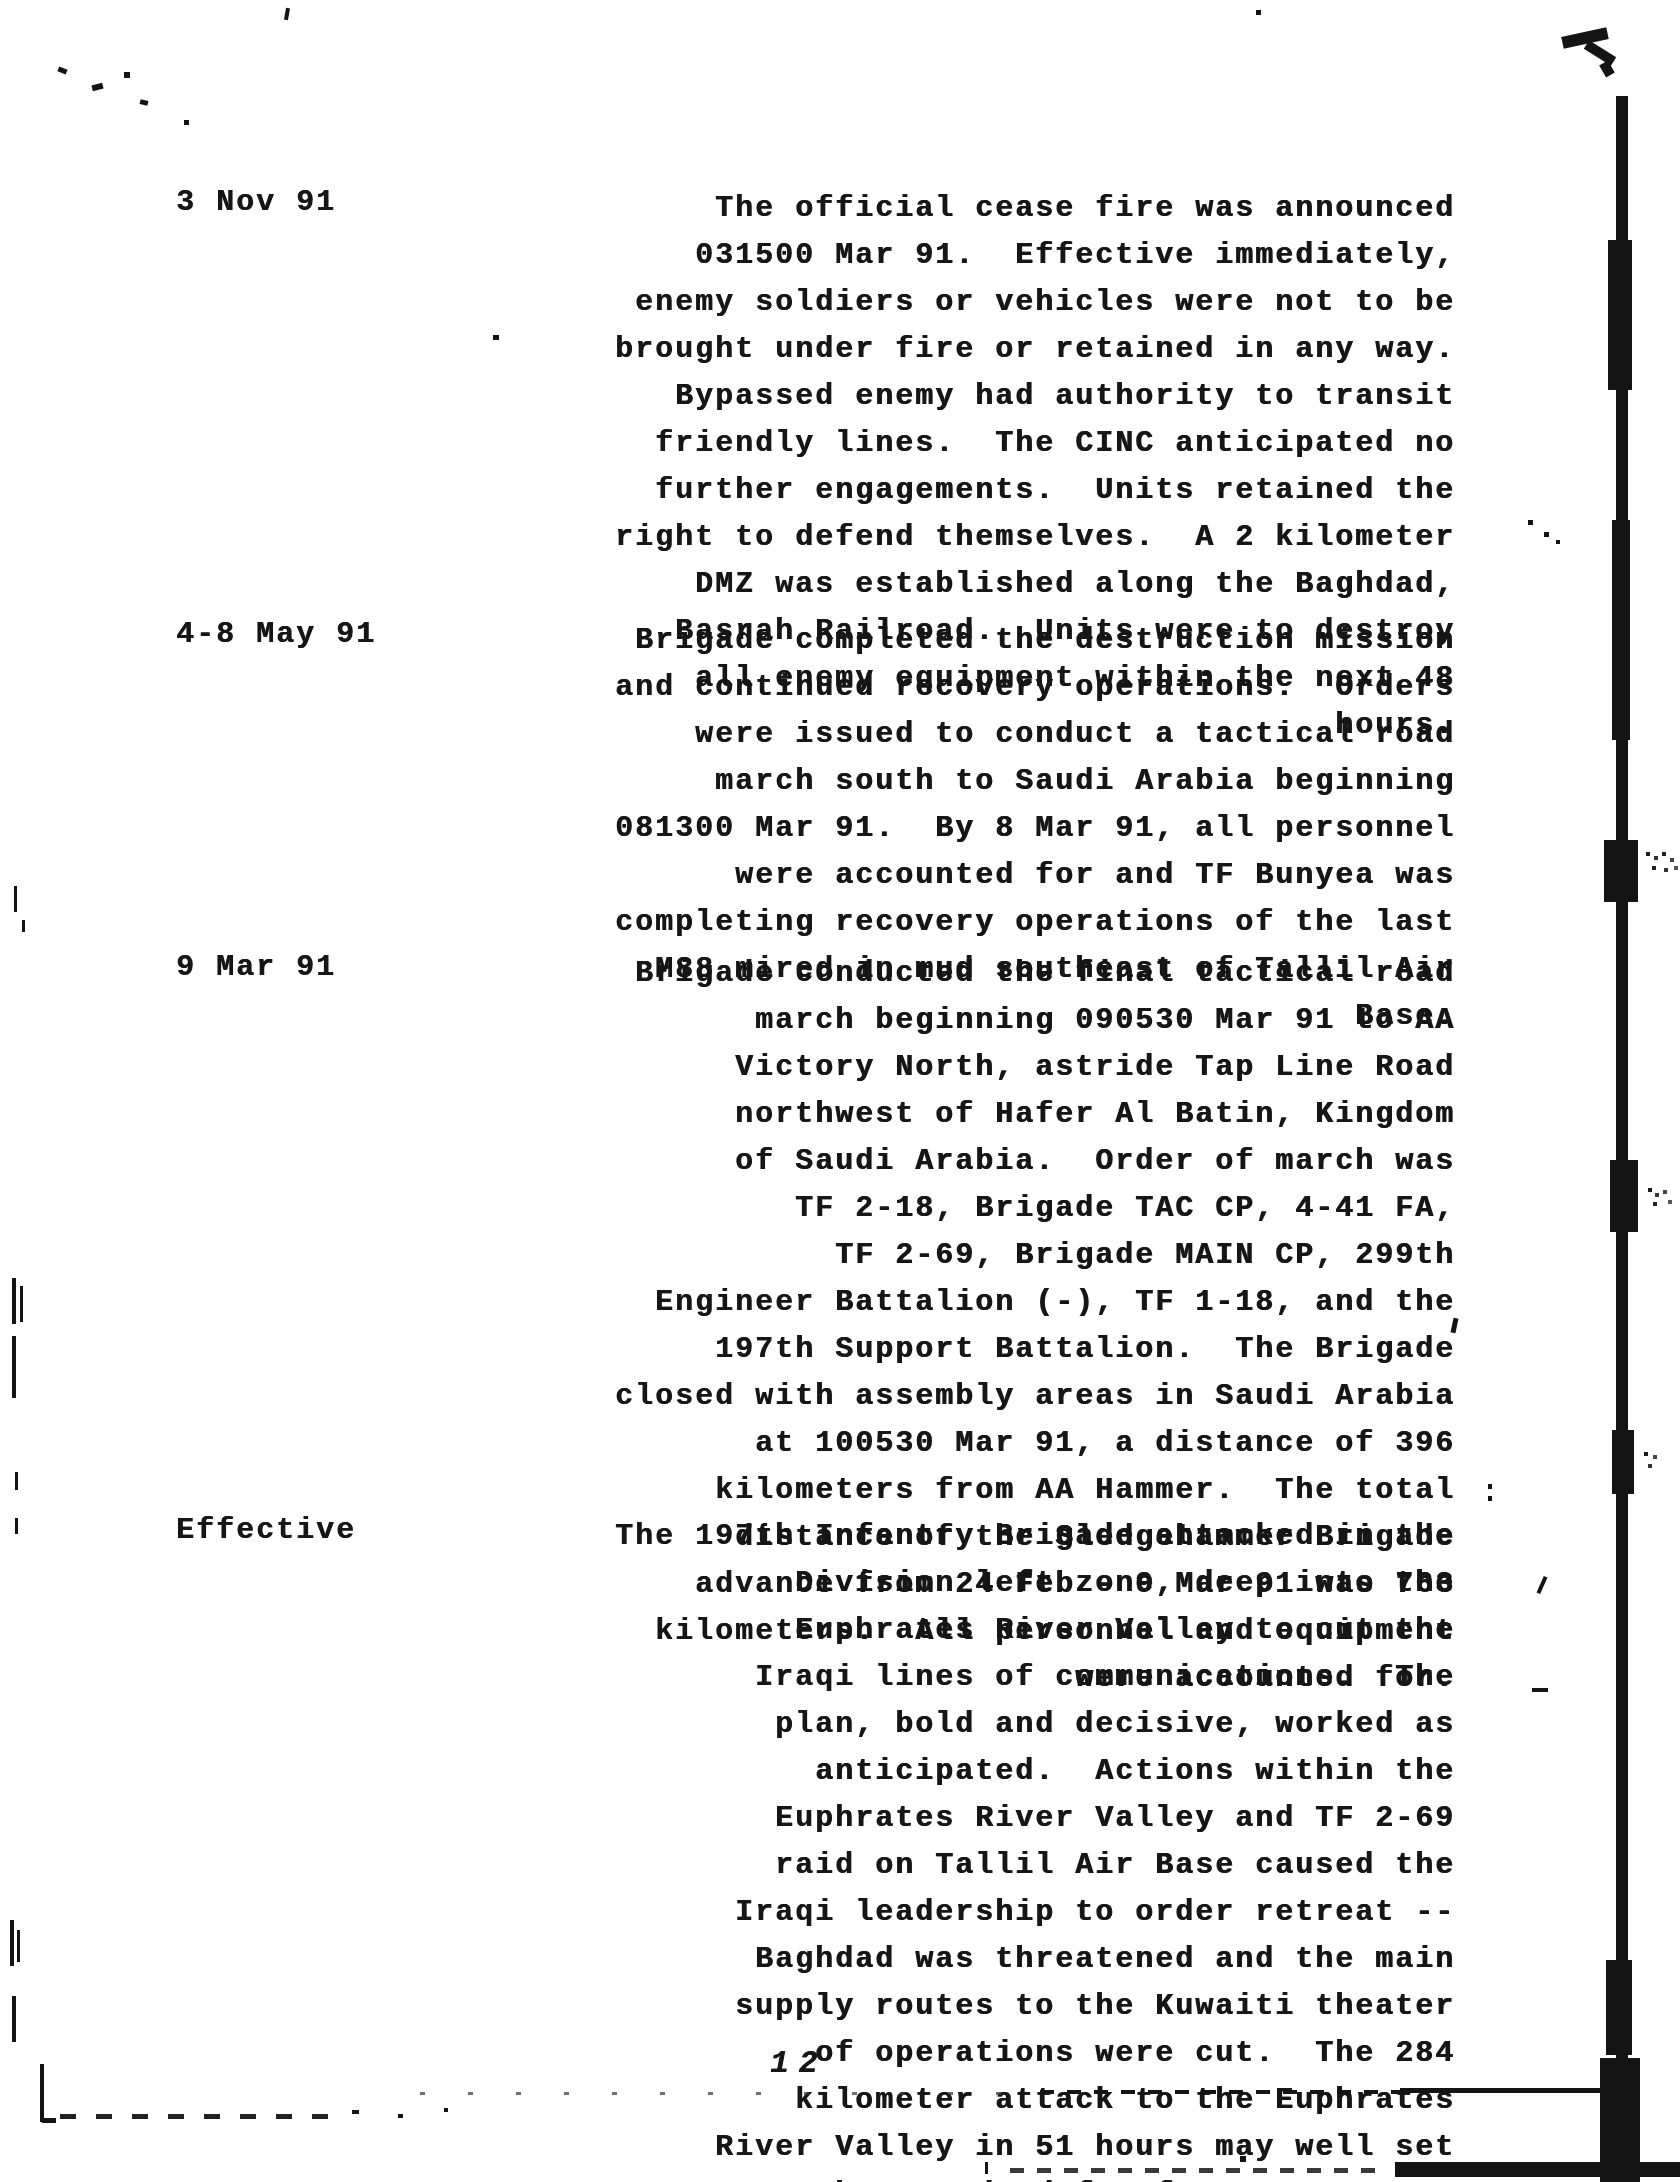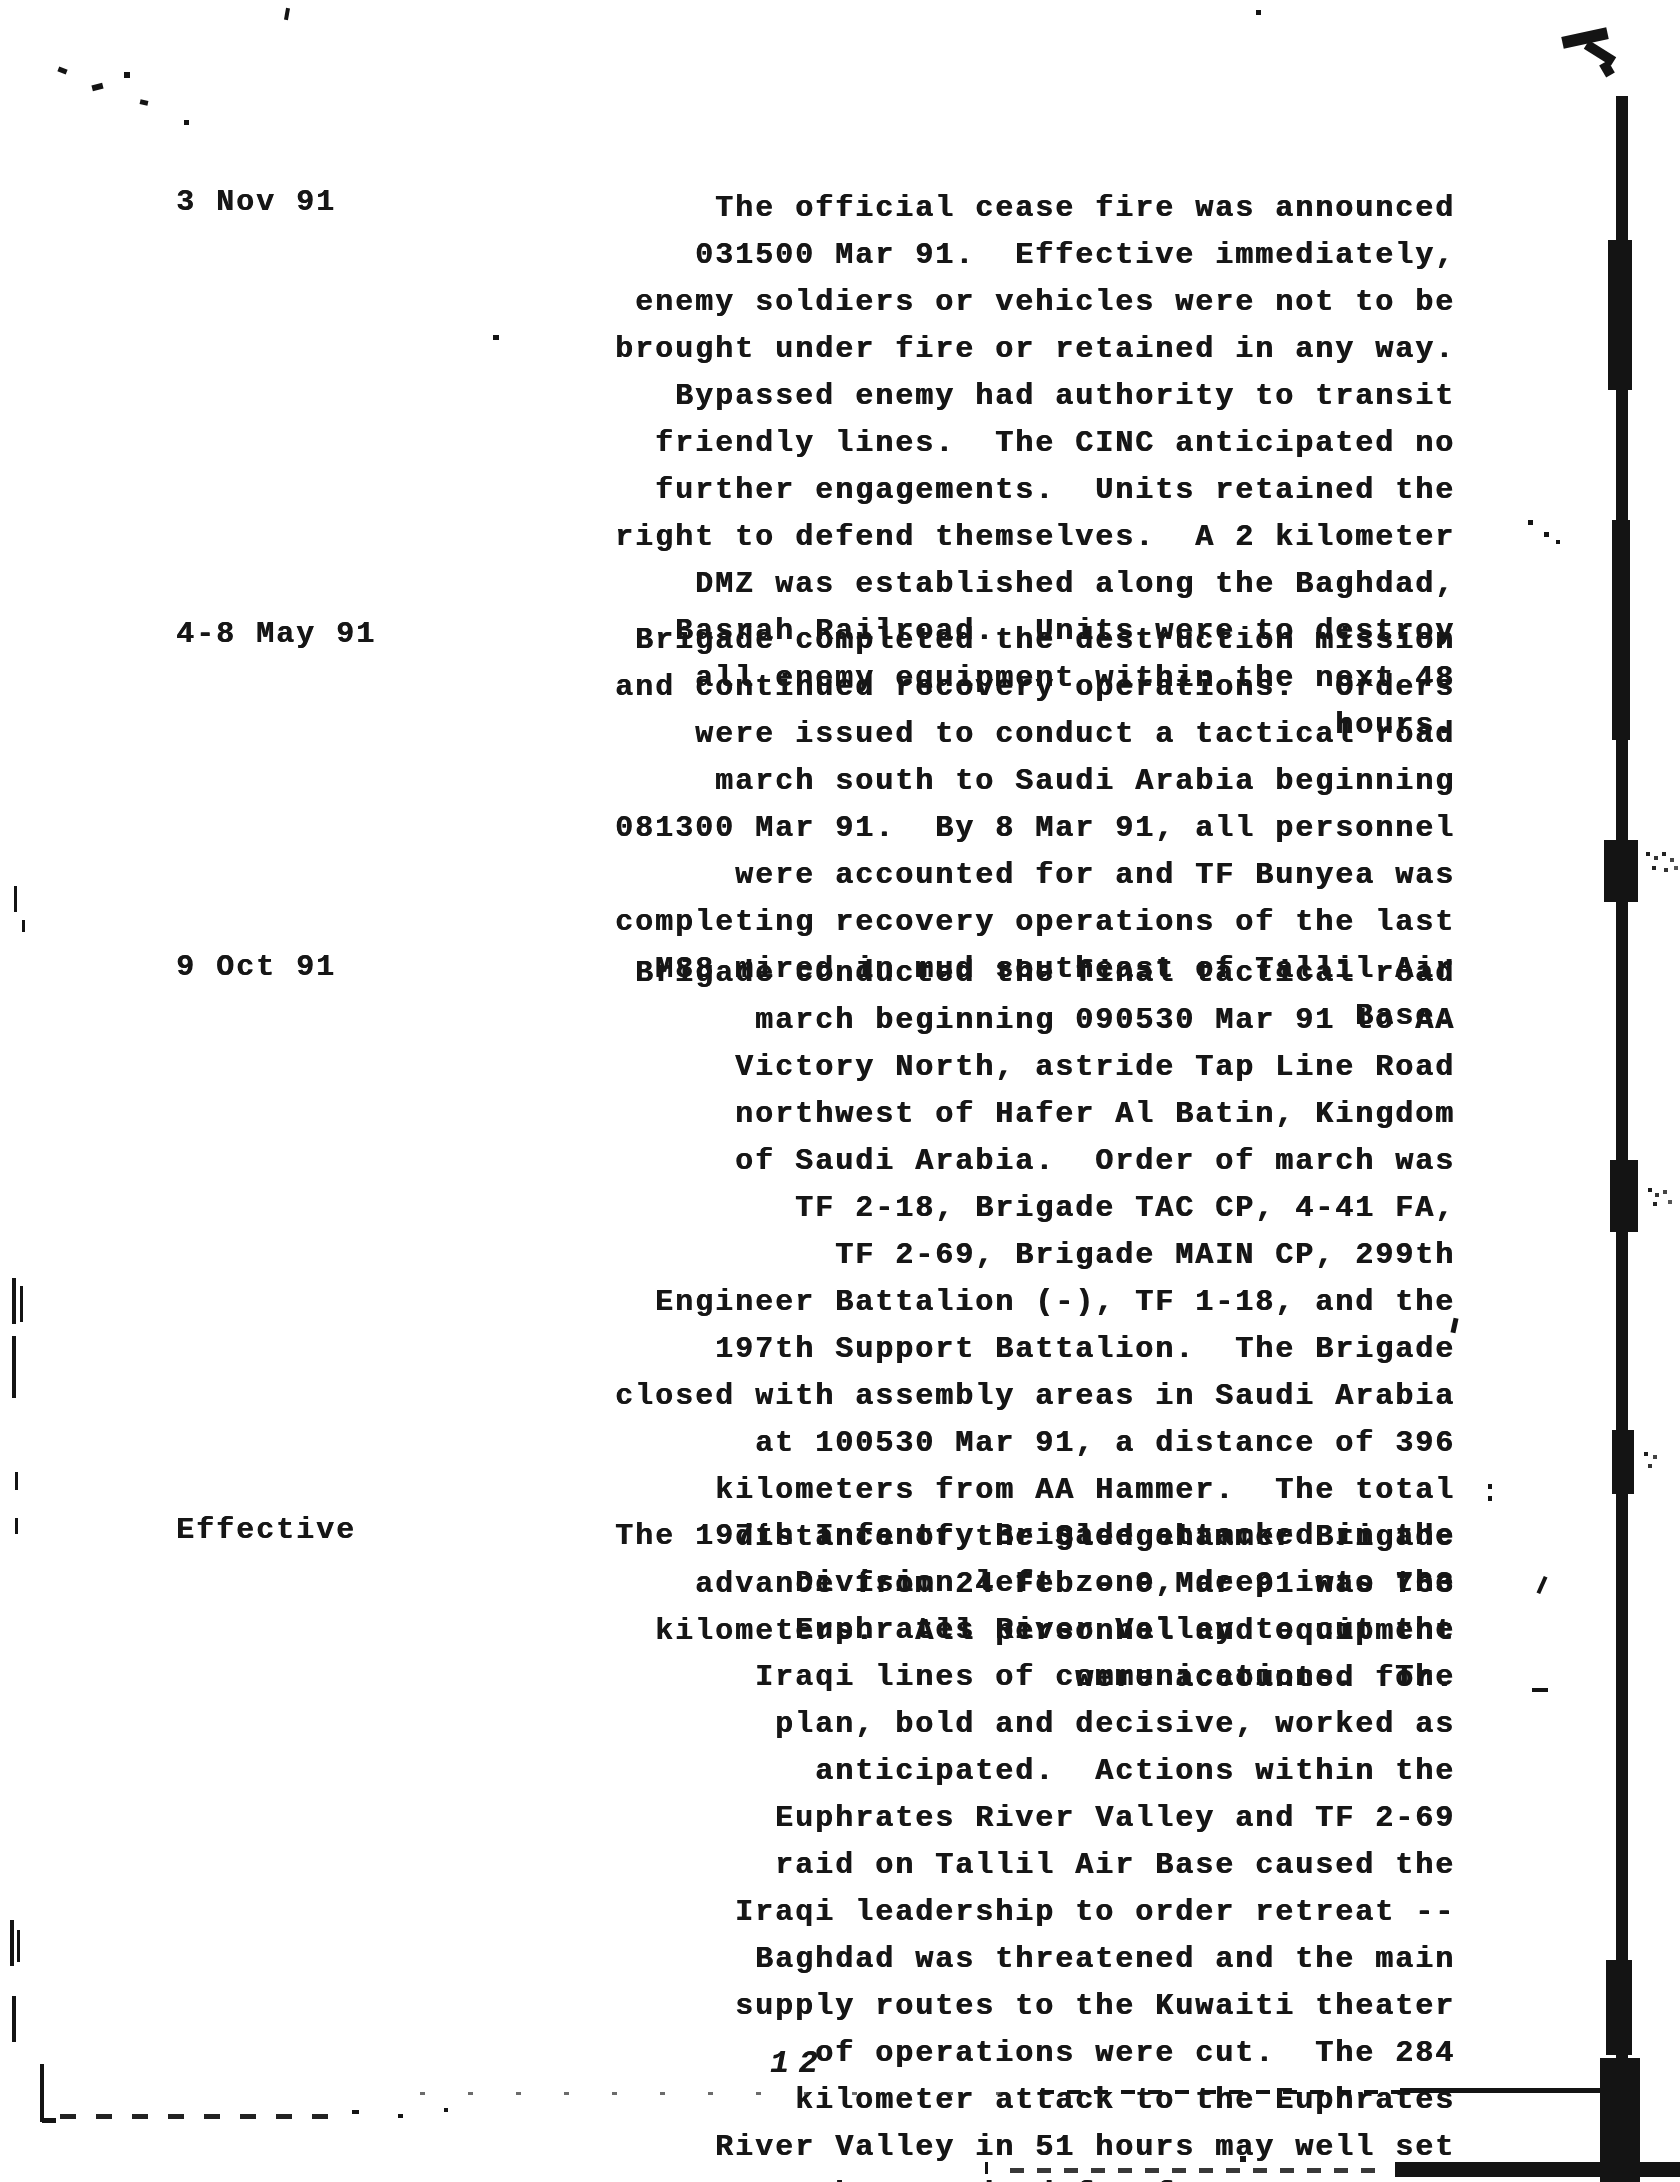--- a/index.html
+++ b/index.html
@@ -76,21 +76,21 @@
 were issued to conduct a tactical road
 march south to Saudi Arabia beginning
 081300 Mar 91.  By 8 Mar 91, all personnel
 were accounted for and TF Bunyea was
 completing recovery operations of the last
 M88 mired in mud southeast of Tallil Air
 Base.</div>
   </div>
 
   <div class="entry" style="top:950px">
-    <div class="label">9 Oct 91</div>
+    <div class="label">9 Mar 91</div>
     <div class="body">Brigade conducted the final tactical road
 march beginning 090530 Mar 91 to AA
 Victory North, astride Tap Line Road
 northwest of Hafer Al Batin, Kingdom
 of Saudi Arabia.  Order of march was
 TF 2-18, Brigade TAC CP, 4-41 FA,
 TF 2-69, Brigade MAIN CP, 299th
 Engineer Battalion (-), TF 1-18, and the
 197th Support Battalion.  The Brigade
 closed with assembly areas in Saudi Arabia

